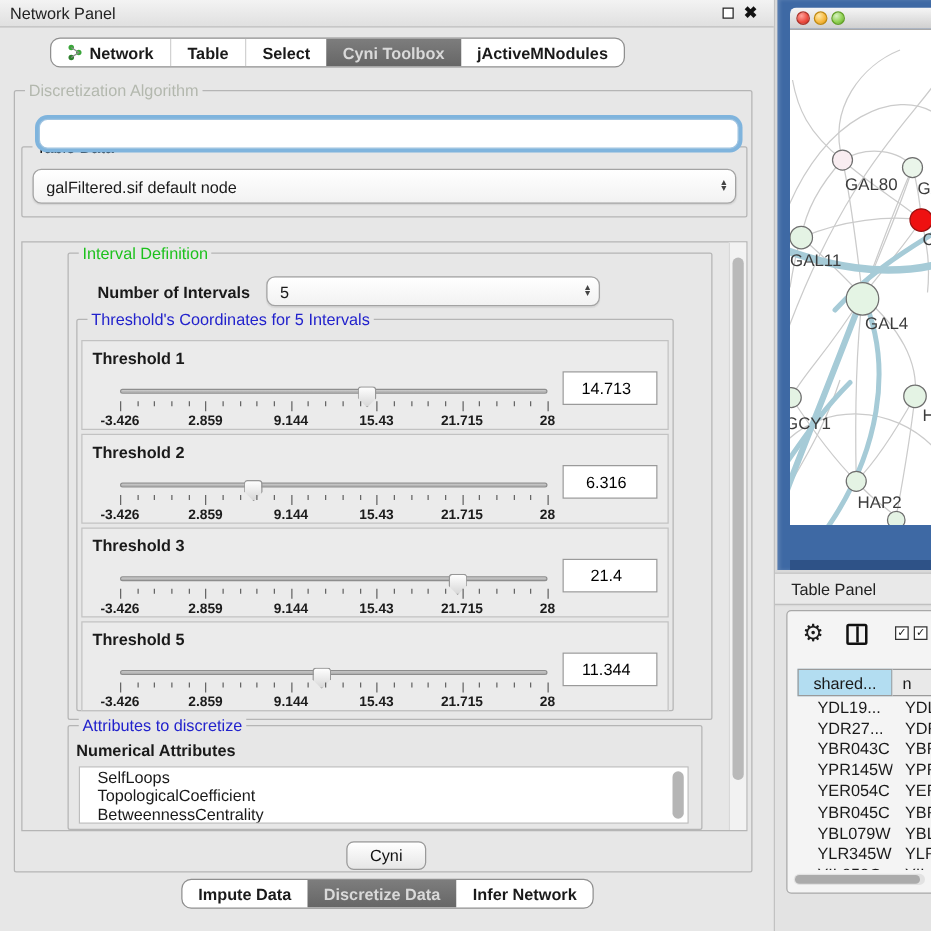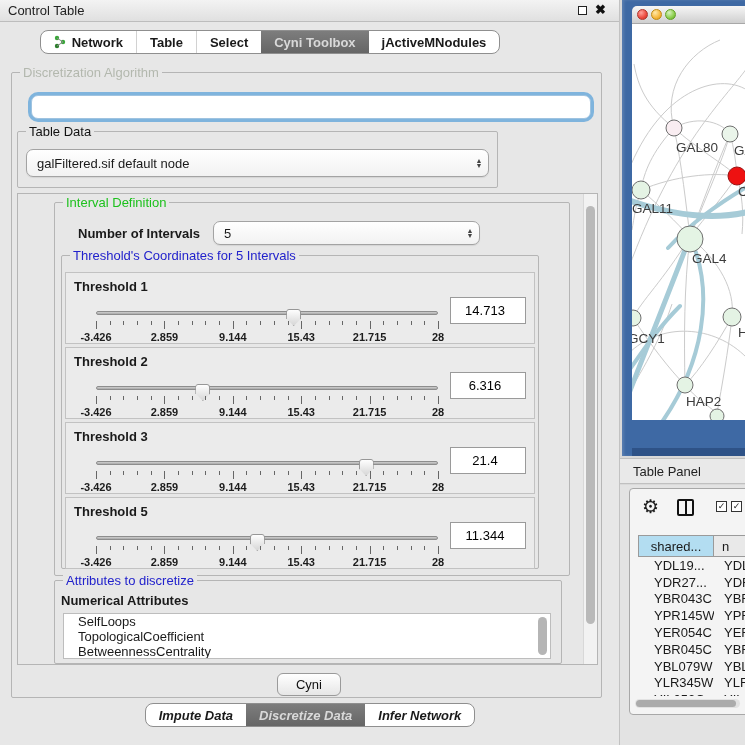--- a/index.html
+++ b/index.html
@@ -12,37 +12,37 @@
   .titlebar .t-text { position:absolute; left:8px; top:3px; font-size:13px; color:#222; }
   .float-icon { position:absolute; right:32px; top:6px; width:9px; height:9px; border:1.5px solid #222; background:#fff; }
   .close-icon { position:absolute; right:13px; top:2px; font-size:13px; font-weight:bold; color:#111; cursor:default; }
 
   .seg { display:inline-flex; background:#fff; border:1px solid #8f8f8f; border-radius:8px; overflow:hidden; height:24px; }
   .seg-item { display:flex; align-items:center; gap:5px; padding:0 13px; font-weight:bold; color:#1a1a1a; white-space:nowrap; }
   .seg-item + .seg-item { border-left:1px solid #d2d2d2; }
   .seg-item.active { background:linear-gradient(#7d7d7d,#666); color:#d9d9d9; border-left:none; }
   .seg-item.active + .seg-item { border-left:none; }
   .top-tabs-wrap { position:absolute; left:0; top:30px; width:540px; text-align:center; }
-  .bottom-tabs-wrap { position:absolute; left:0; top:703px; width:620px; text-align:center;font-style:italic; }
+  .bottom-tabs-wrap { position:absolute; left:0; top:703px; width:620px; text-align:center; }
   .net-icon svg { display:block; }
 
   
   .gbox { position:absolute; border:1px solid #b5b5b5; border-radius:2px; }
   .gbox > .gtitle { position:absolute; top:-8px; left:8px; background:#e7e7e7; padding:0 3px; font-size:13px; white-space:nowrap; }
   .outer-box { left:11px; top:72px; width:591px; height:626px; }
   .outer-box > .gtitle { color:#b3b8ae; }
 
   .algo-combo { position:absolute; left:19px; top:22px; width:560px; height:24px; background:#fff; border:1px solid #9fc3e0; border-radius:7px; box-shadow:0 0 0 3px #7fb4dd; z-index:1; }
 
   .popup { position:absolute; left:3px; top:12px; width:562px; height:53px; background:#fff; border:1px solid #d6d6d6; border-radius:6px; box-shadow:0 3px 8px rgba(0,0,0,.35); z-index:2; }
   .popup .hint { position:absolute; left:0; top:4px; width:100%; text-align:center; color:#b9b9b9; }
   .popup .opt1 { position:absolute; left:3px; top:20px; font-weight:bold; white-space:nowrap; }
   .popup .opt2 { position:absolute; left:3px; top:36px; white-space:nowrap; }
 
-  .tabledata-box { left:5px; top:58px; width:481px; height:57px; }
+  .tabledata-box { left:5px; top:44px; width:581px; height:57px; }
   .tabledata-box > .gtitle { color:#111; }
 
   .combo { background:linear-gradient(#ffffff,#f2f2f2); border:1px solid #a3a3a3; border-radius:7px; display:flex; align-items:center; box-shadow:0 1px 1px rgba(0,0,0,.08); }
   .combo .c-text { flex:1; padding-left:10px; overflow:hidden; white-space:nowrap; }
   .combo .stepper { width:18px; display:flex; flex-direction:column; align-items:center; line-height:5px; font-size:7px; color:#444; }
   .td-combo { position:absolute; left:8px; top:17px; right:8px; height:28px; }
 
   .scrollpanel { position:absolute; left:5px; top:120px; width:581px; height:472px; border:1px solid #b5b5b5; background:#e7e7e7; }
   .vscroll { position:absolute; right:0; top:0; width:14px; height:100%; background:#f2f2f2; border-left:1px solid #d8d8d8; }
   .vscroll .thumb-v { position:absolute; left:2px; top:12px; width:9px; height:418px; background:#b9b9b9; border-radius:5px; }
@@ -112,21 +112,21 @@
   .hscroll .thumb-h { position:absolute; left:1px; top:1px; width:100px; height:7px; background:#ababab; border-radius:4px; }
 
   svg text { font-family:"Liberation Sans",sans-serif; }
 </style>
 </head>
 <body>
 
 <div class="left-panel">
 
   <div class="titlebar">
-    <span class="t-text">Control Table</span>
+    <span class="t-text">Network Panel</span>
     <span class="float-icon"></span>
     <span class="close-icon">✖</span>
   </div>
 
   <div class="top-tabs-wrap">
     <span class="seg" id="top-tabs">
         <span class="seg-item">
           <span class="net-icon">
             <svg width="13" height="14" viewBox="0 0 13 14">
               <circle cx="3" cy="3" r="2.2" fill="#3aa63a"></circle>

